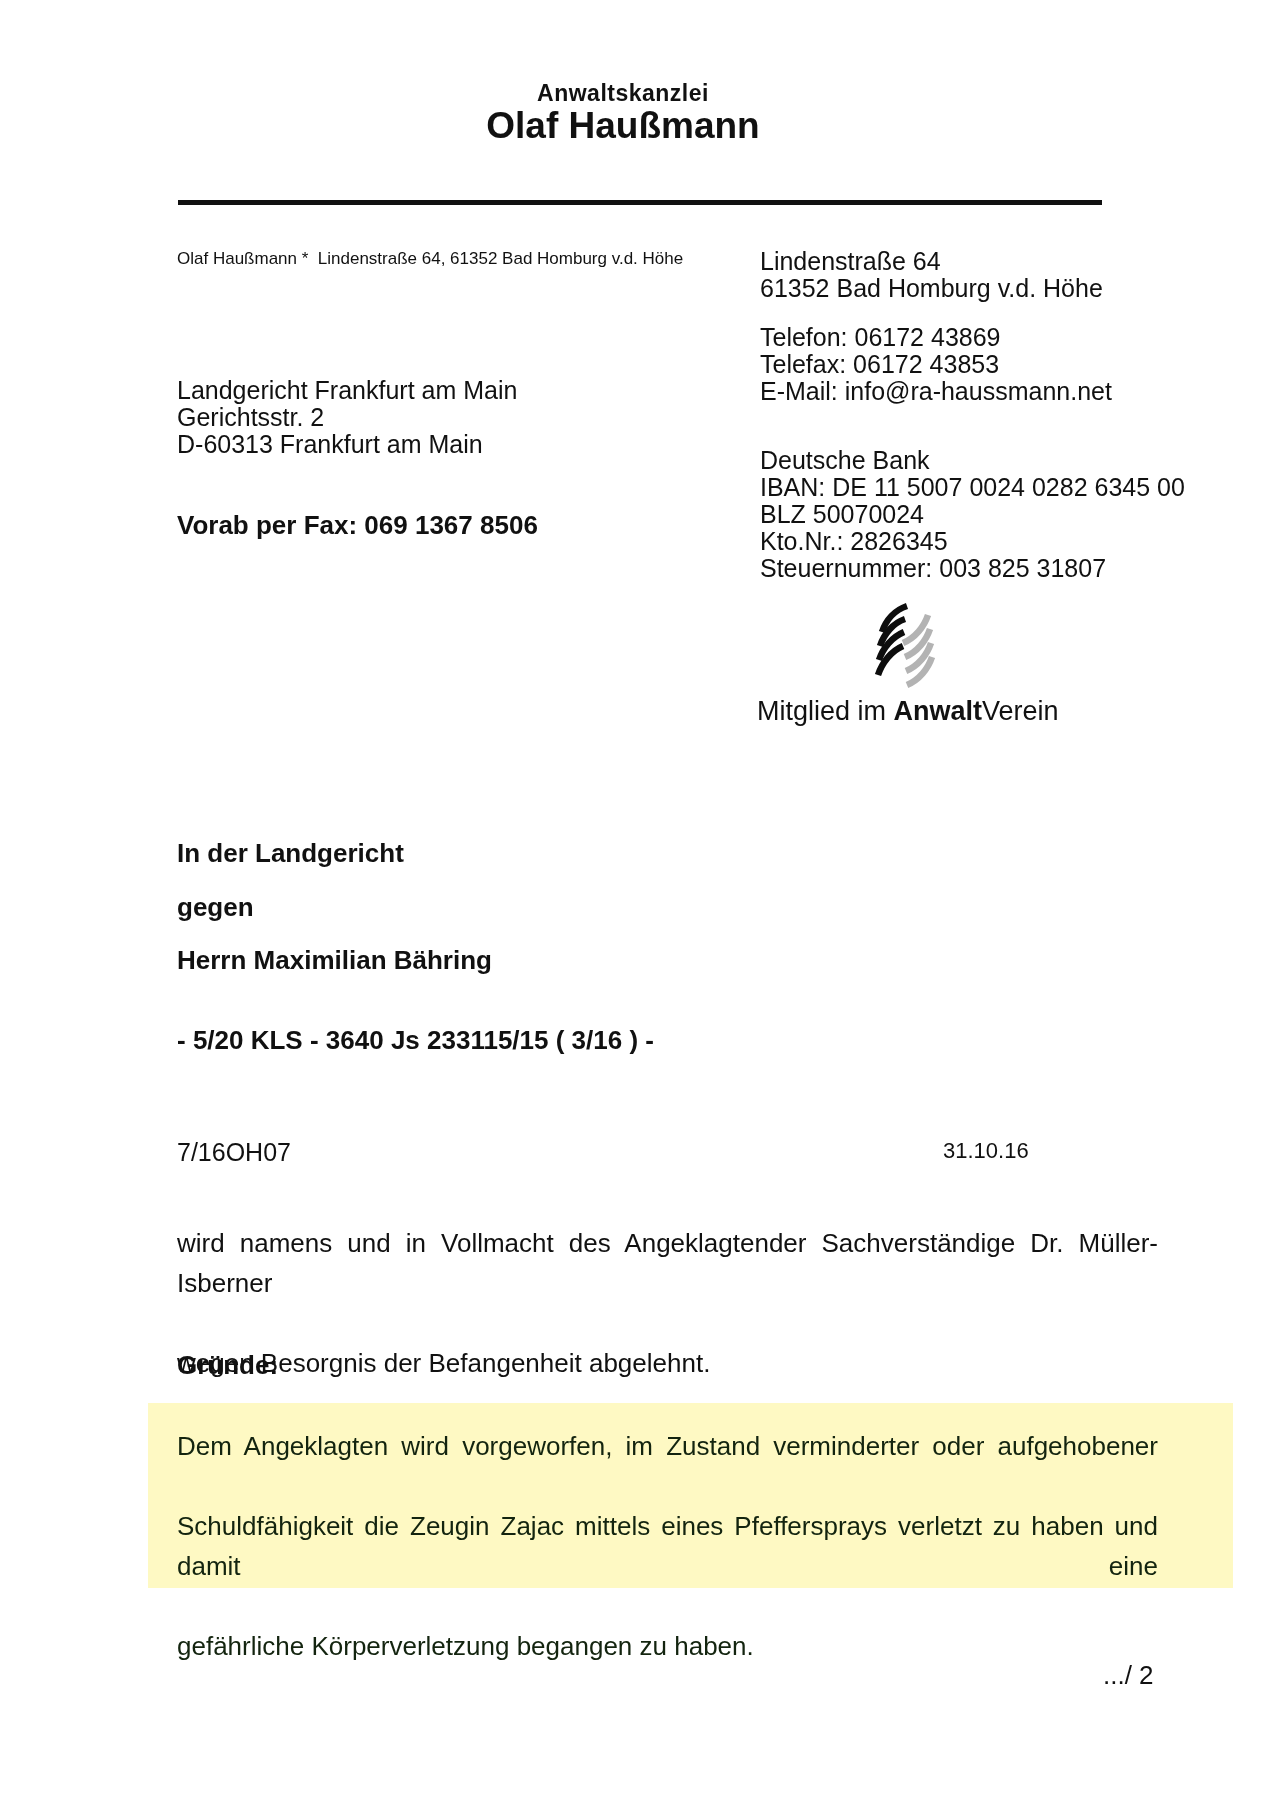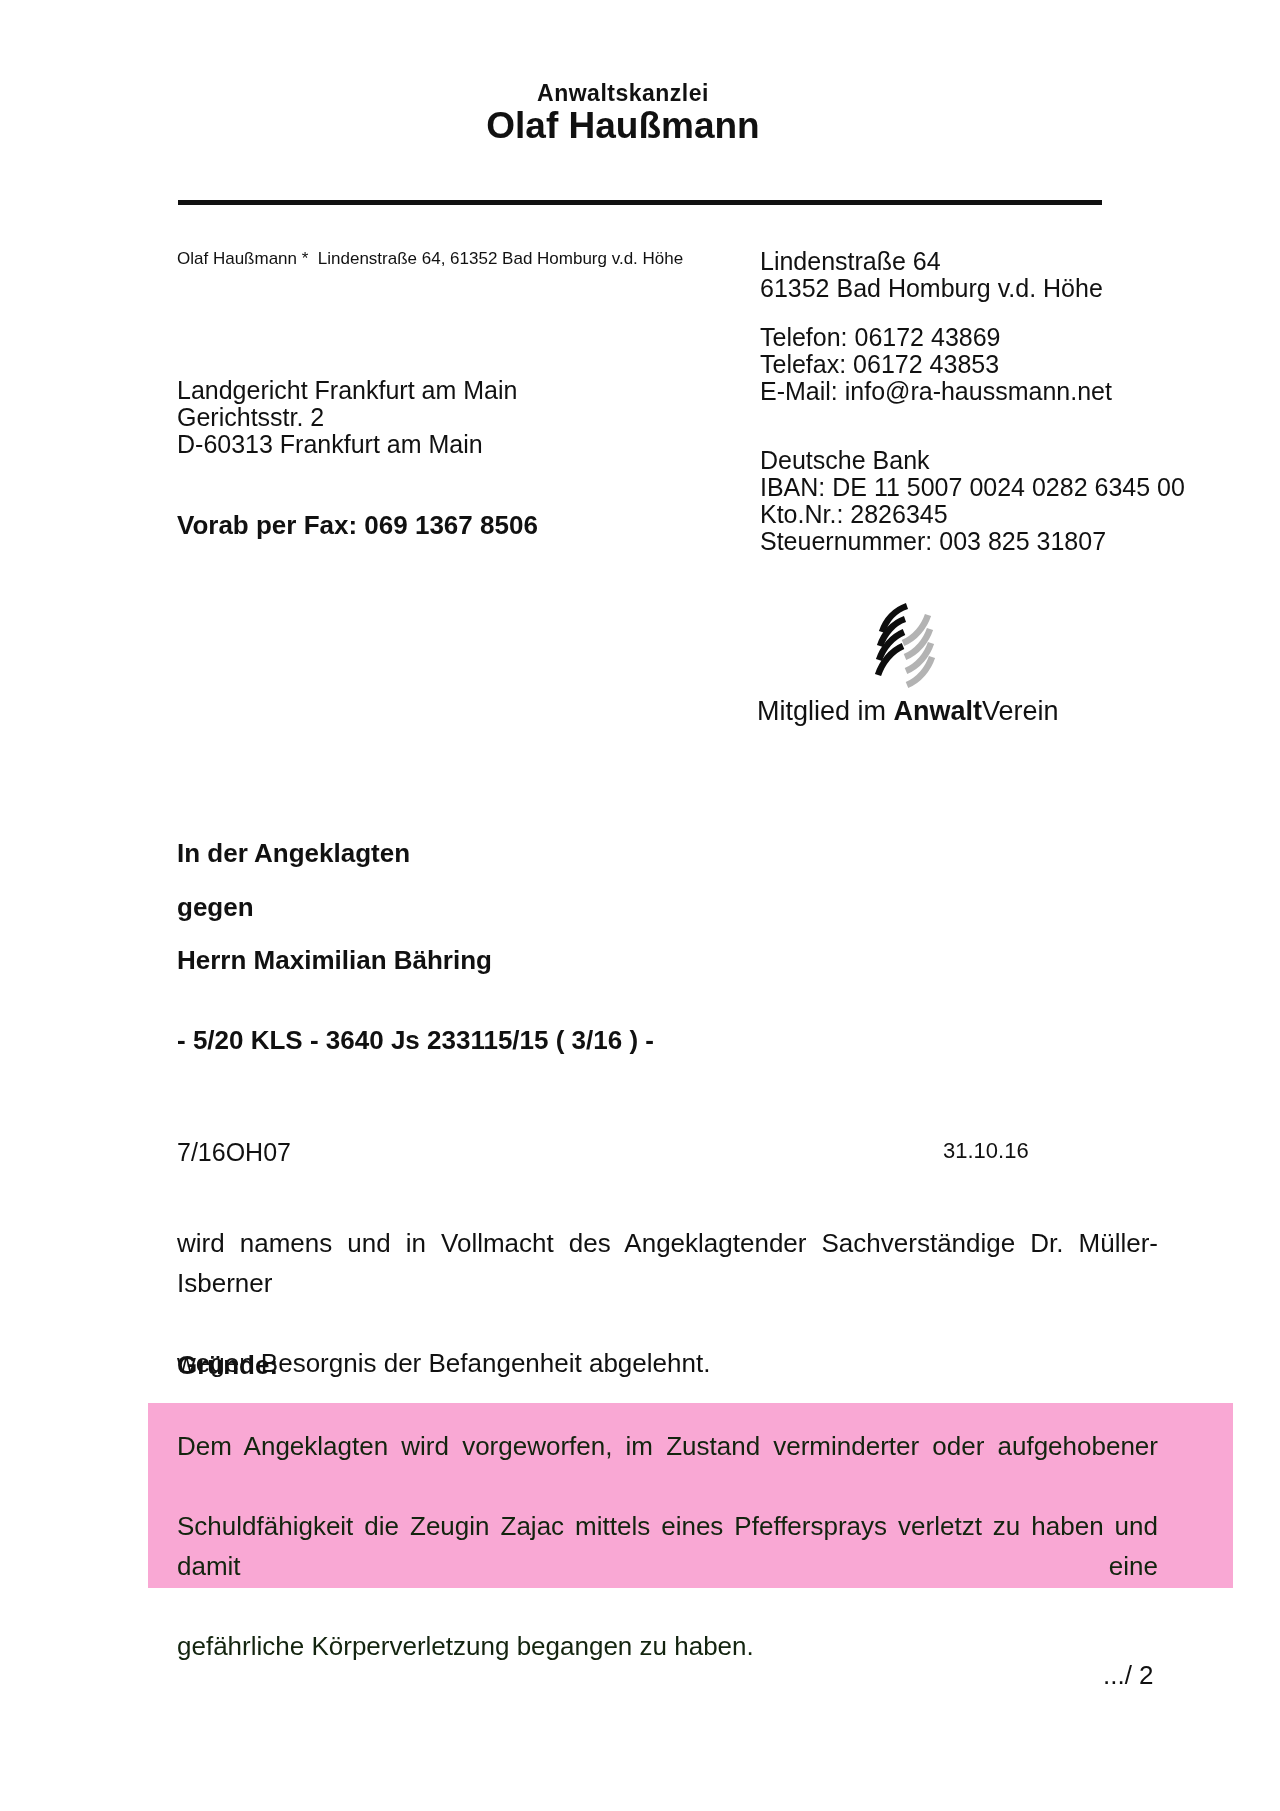--- a/index.html
+++ b/index.html
@@ -47,21 +47,21 @@
   .date { left: 943px; top: 1138px; font-size: 22px; }
 
   .body-par { left: 177px; top: 1223px; width: 981px; font-size: 26px; line-height: 40px; }
   .jline { text-align: justify; }
   .jline::after { content: ""; display: inline-block; width: 100%; }
 
   .grounds { left: 177px; top: 1350px; font-size: 26px; font-weight: bold; }
 
   .highlight-block {
     left: 148px; top: 1403px; width: 1085px; height: 185px;
-    background: #f9a8d4;
+    background: #fef9c3;
     box-sizing: border-box;
     padding: 23px 12px 0 29px;
   }
   .highlight-text { width: 981px; font-size: 26px; line-height: 40px; color: #13240f; }
 
   .page-indicator { left: 1103px; top: 1660px; font-size: 26px; }
 </style>
 </head>
 <body>
 
@@ -80,20 +80,21 @@
     <div>Lindenstraße 64</div>
     <div>61352 Bad Homburg v.d. Höhe</div>
     <div class="contact-gap">Telefon: 06172 43869</div>
     <div>Telefax: 06172 43853</div>
     <div>E-Mail: info@ra-haussmann.net</div>
   </div>
 
   <div class="abs block bank-block">
     <div>Deutsche Bank</div>
     <div>IBAN: DE 11 5007 0024 0282 6345 00</div>
+    <div>BLZ 50070024</div>
     <div>Kto.Nr.: 2826345</div>
     <div>Steuernummer: 003 825 31807</div>
   </div>
 
   <div class="abs recipient-block">
     <div>Landgericht Frankfurt am Main</div>
     <div>Gerichtsstr. 2</div>
     <div>D-60313 Frankfurt am Main</div>
   </div>
 
@@ -113,21 +114,21 @@
         <path d="M65,41 C61,53 52,64 40,69"></path>
         <path d="M66,55 C62,67 53,78 41,83"></path>
       </g>
     </svg>
   </div>
 
   <div class="abs membership">
     <span>Mitglied im </span><span class="bold">Anwalt</span><span>Verein</span>
   </div>
 
-  <div class="abs case-line case-intro">In der Angeklagten</div>
+  <div class="abs case-line case-intro">In der Landgericht</div>
   <div class="abs case-line case-against">gegen</div>
   <div class="abs case-line case-defendant">Herrn Maximilian Bähring</div>
   <div class="abs case-line case-file">- 5/20 KLS - 3640 Js 233115/15 ( 3/16 ) -</div>
 
   <div class="abs ref">7/16OH07</div>
   <div class="abs date">31.10.16</div>
 
   <div class="abs body-par">
     <div class="jline">wird namens und in Vollmacht des Angeklagtender Sachverständige Dr. Müller-Isberner</div>
     <div>wegen Besorgnis der Befangenheit abgelehnt.</div>

